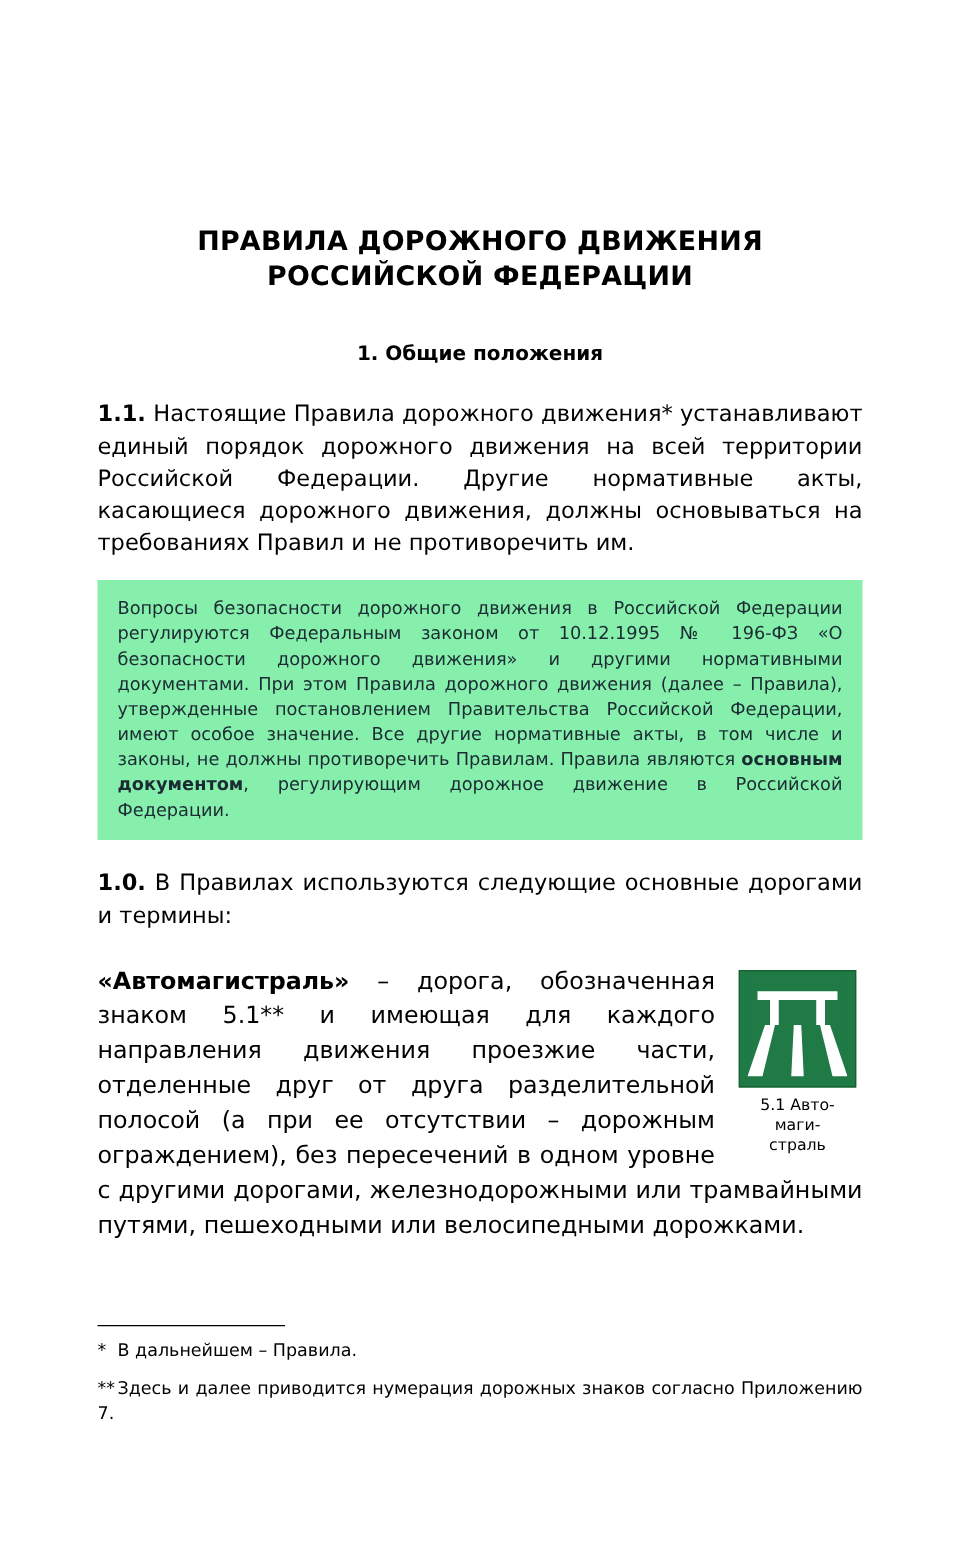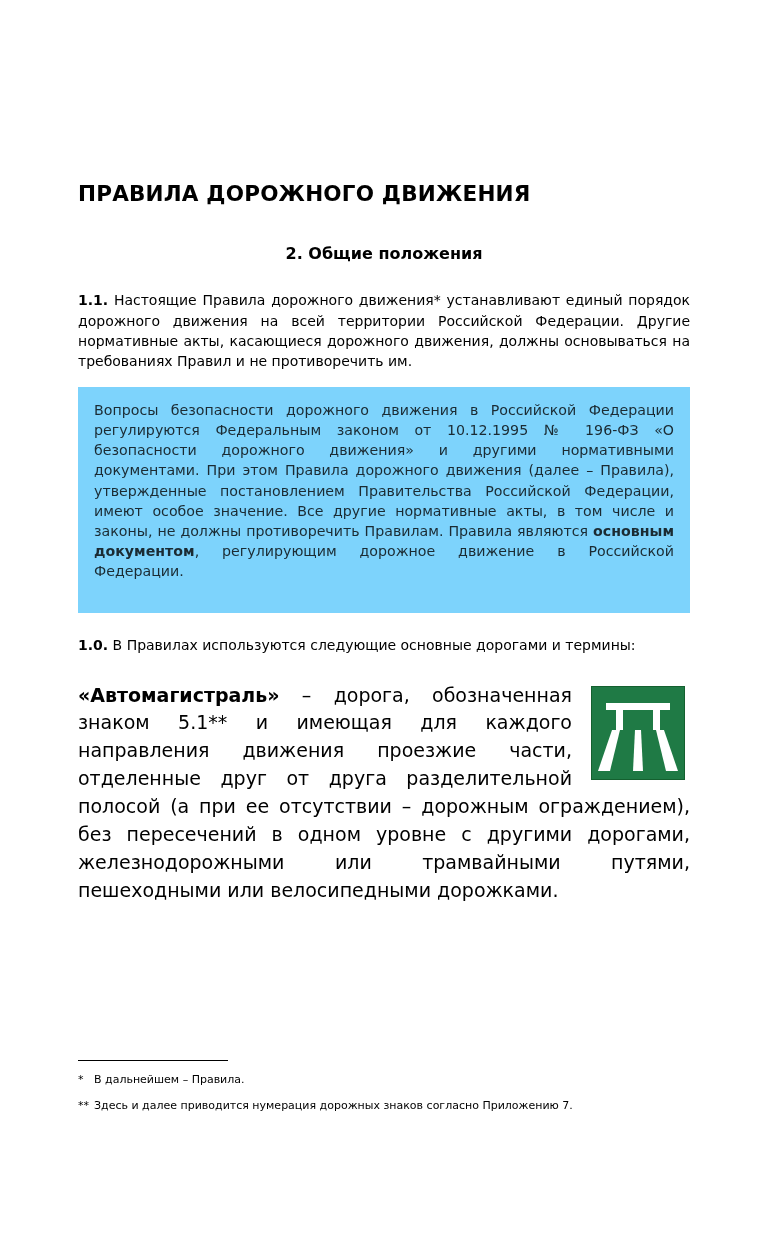--- a/index.html
+++ b/index.html
@@ -25,55 +25,55 @@
   }
   .content {
     position: absolute;
     left: 78px;
     top: 180px;
     width: 612px;
   }
   h1.doc-title {
     font-size: 21.5px;
     font-weight: bold;
-    text-align: left;
+    text-align: center;
     line-height: 1.32;
     margin: 0 0 0 0;
     letter-spacing: 0.2px;
   }
   h1.doc-title .line {
     display: block;
   }
   h2.section-title {
     font-size: 16px;
     font-weight: bold;
     text-align: center;
     margin: 36px 0 0 0;
   }
   p.para {
-    font-size: 14px;
+    font-size: 18px;
     line-height: 1.44;
     text-align: justify;
     text-justify: inter-word;
     margin: 22px 0 0 0;
     hyphens: manual;
   }
   p.para.first {
     margin-top: 27px;
   }
   .num {
     font-weight: bold;
   }
   .bold {
     font-weight: bold;
   }
   .note {
-    background: #7dd3fc;
+    background: #86efac;
     margin-top: 16px;
-    padding: 13px 16px 32px 16px;
+    padding: 13px 16px 13px 16px;
     box-sizing: border-box;
   }
   .note p {
     font-size: 14.2px;
     line-height: 1.42;
     text-align: justify;
     margin: 0;
     color: #1b2b33;
   }
   .note.note2 {
@@ -125,42 +125,43 @@
     top: 1060px;
     width: 612px;
   }
   .fn-rule {
     width: 150px;
     height: 1px;
     background: #000;
     margin-bottom: 11px;
   }
   .footnotes p {
-    font-size: 11px;
+    font-size: 14px;
     line-height: 1.42;
     text-align: justify;
     margin: 0 0 10px 0;
   }
   .footnotes p .mark {
     display: inline-block;
     width: 16px;
   }
 </style>
 </head>
 <body>
 
 <div class="page">
 
   <div class="content">
 
     <h1 class="doc-title">
       <span class="line">ПРАВИЛА ДОРОЖНОГО ДВИЖЕНИЯ</span>
+      <span class="line">РОССИЙСКОЙ ФЕДЕРАЦИИ</span>
     </h1>
 
-    <h2 class="section-title">2. Общие положения</h2>
+    <h2 class="section-title">1. Общие положения</h2>
 
     <p class="para first"><span class="num">1.1.</span><span> Настоящие Правила дорожного движения* устанавливают единый порядок дорожного движения на всей территории Российской Федерации. Другие нормативные акты, касающиеся дорожного движения, должны основываться на требованиях Правил и не противоречить им.</span></p>
 
     <div class="note">
       <p><span>Вопросы безопасности дорожного движения в Российской Федерации регулируются Федеральным законом от 10.12.1995 № 196-ФЗ «О безопасности дорожного движения» и другими нормативными документами. При этом Правила дорожного движения (далее – Правила), утвержденные постановлением Правительства Российской Федерации, имеют особое значение. Все другие нормативные акты, в том числе и законы, не должны противоречить Правилам. Правила являются </span><span class="bold">основным документом</span><span>, регулирующим дорожное движение в Российской Федерации.</span></p>
     </div>
 
     <p class="para"><span class="num">1.0.</span><span> В Правилах используются следующие основные дорогами и термины:</span></p>
 
 
@@ -179,20 +180,25 @@
               <rect x="55" y="17" width="7" height="20" fill="#ffffff"></rect>
 
               <polygon points="14,37 22,37 12,78 0,78" fill="#ffffff"></polygon>
 
               <polygon points="58,37 66,37 80,78 68,78" fill="#ffffff"></polygon>
 
               <polygon points="37,37 43,37 45,78 35,78" fill="#ffffff"></polygon>
             </svg>
           </div>
         </div>
+        <div class="sign-caption">
+          <span class="cap-line">5.1 Авто-</span>
+          <span class="cap-line">маги-</span>
+          <span class="cap-line">страль</span>
+        </div>
       </div>
 
       <p class="auto-para"><span class="bold">«Автомагистраль»</span><span> – дорога, обозначенная знаком 5.1** и имеющая для каждого направления движения проезжие части, отделенные друг от друга разделительной полосой (а при ее отсутствии – дорожным ограждением), без пересечений в одном уровне с другими дорогами, железнодорожными или трамвайными путями, пешеходными или велосипедными дорожками.</span></p>
 
     </div>
 
   </div>
 
   <div class="footnotes">
     <div class="fn-rule"></div>

